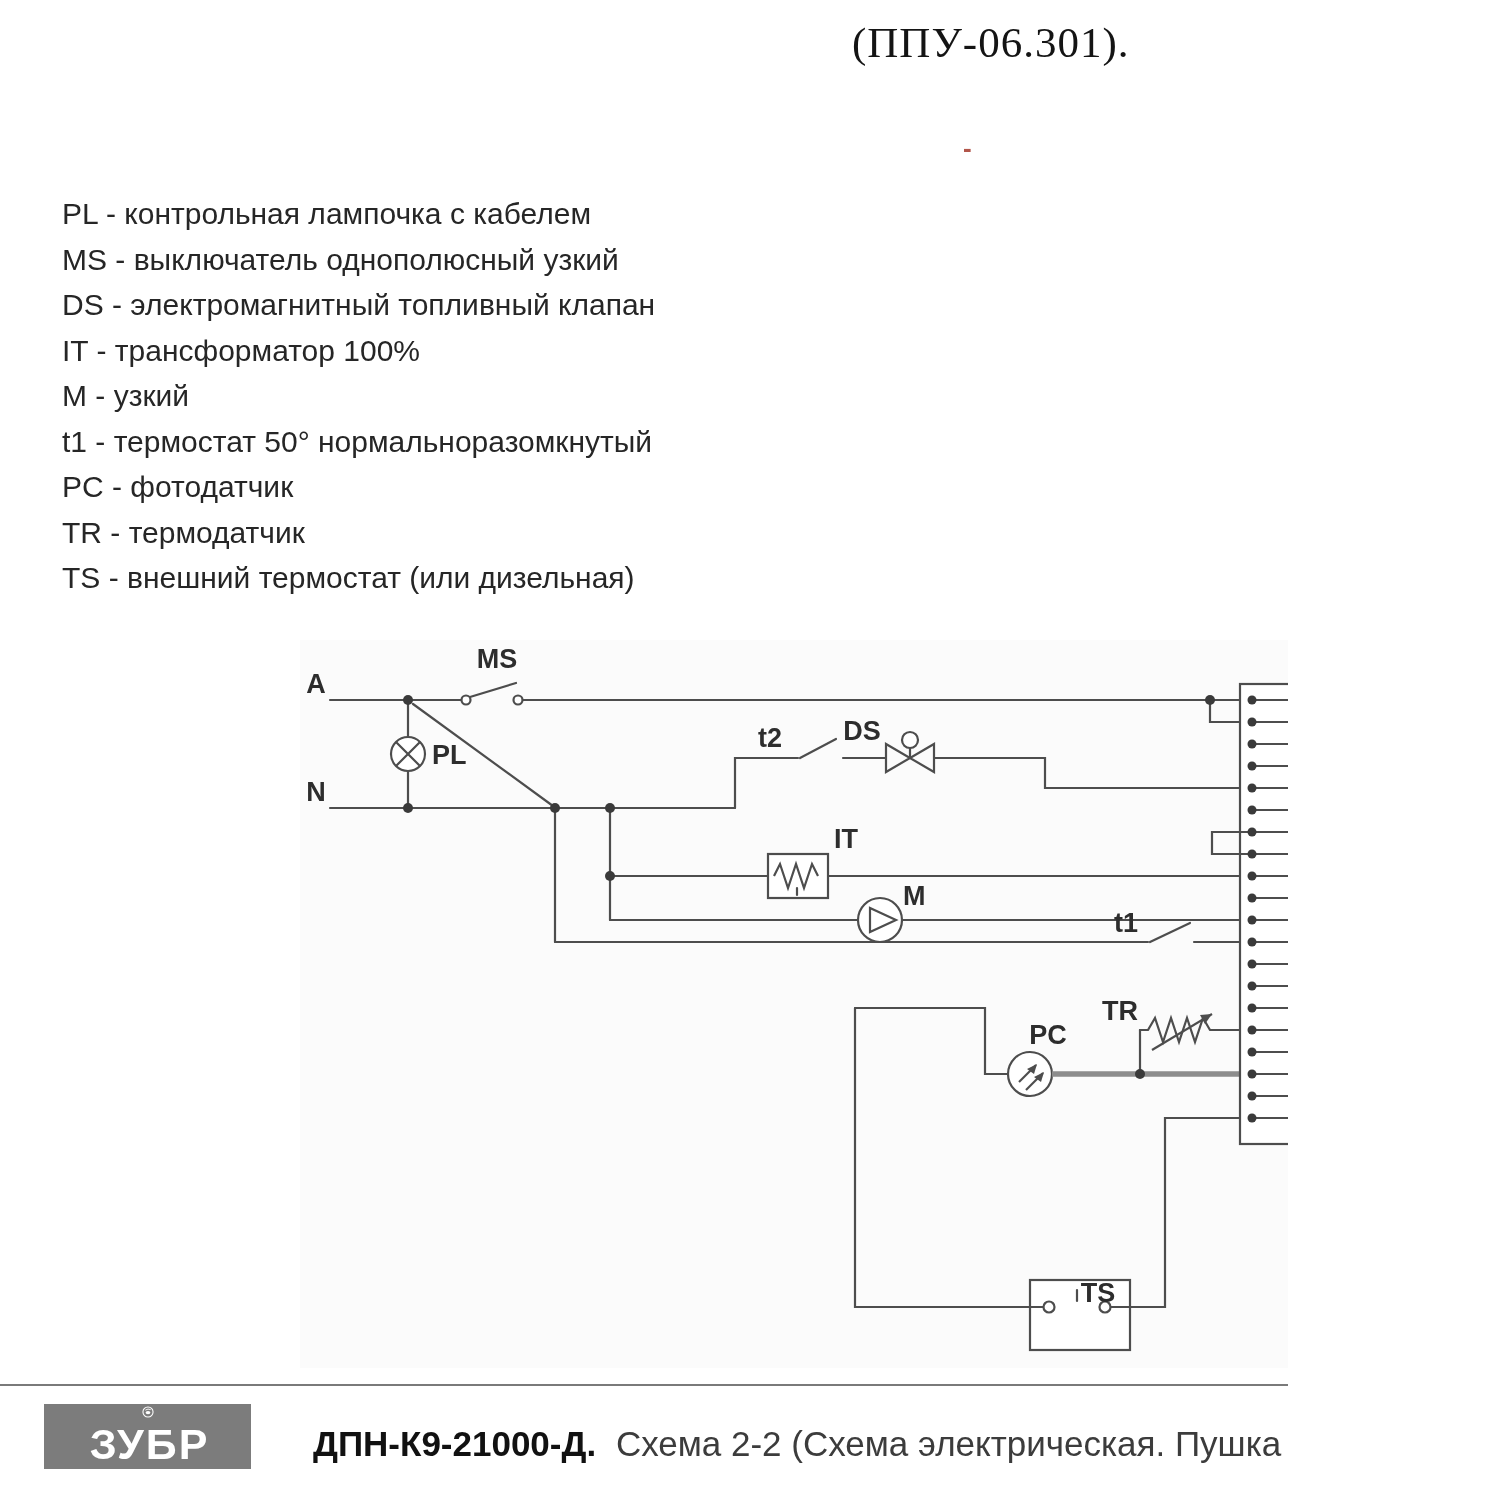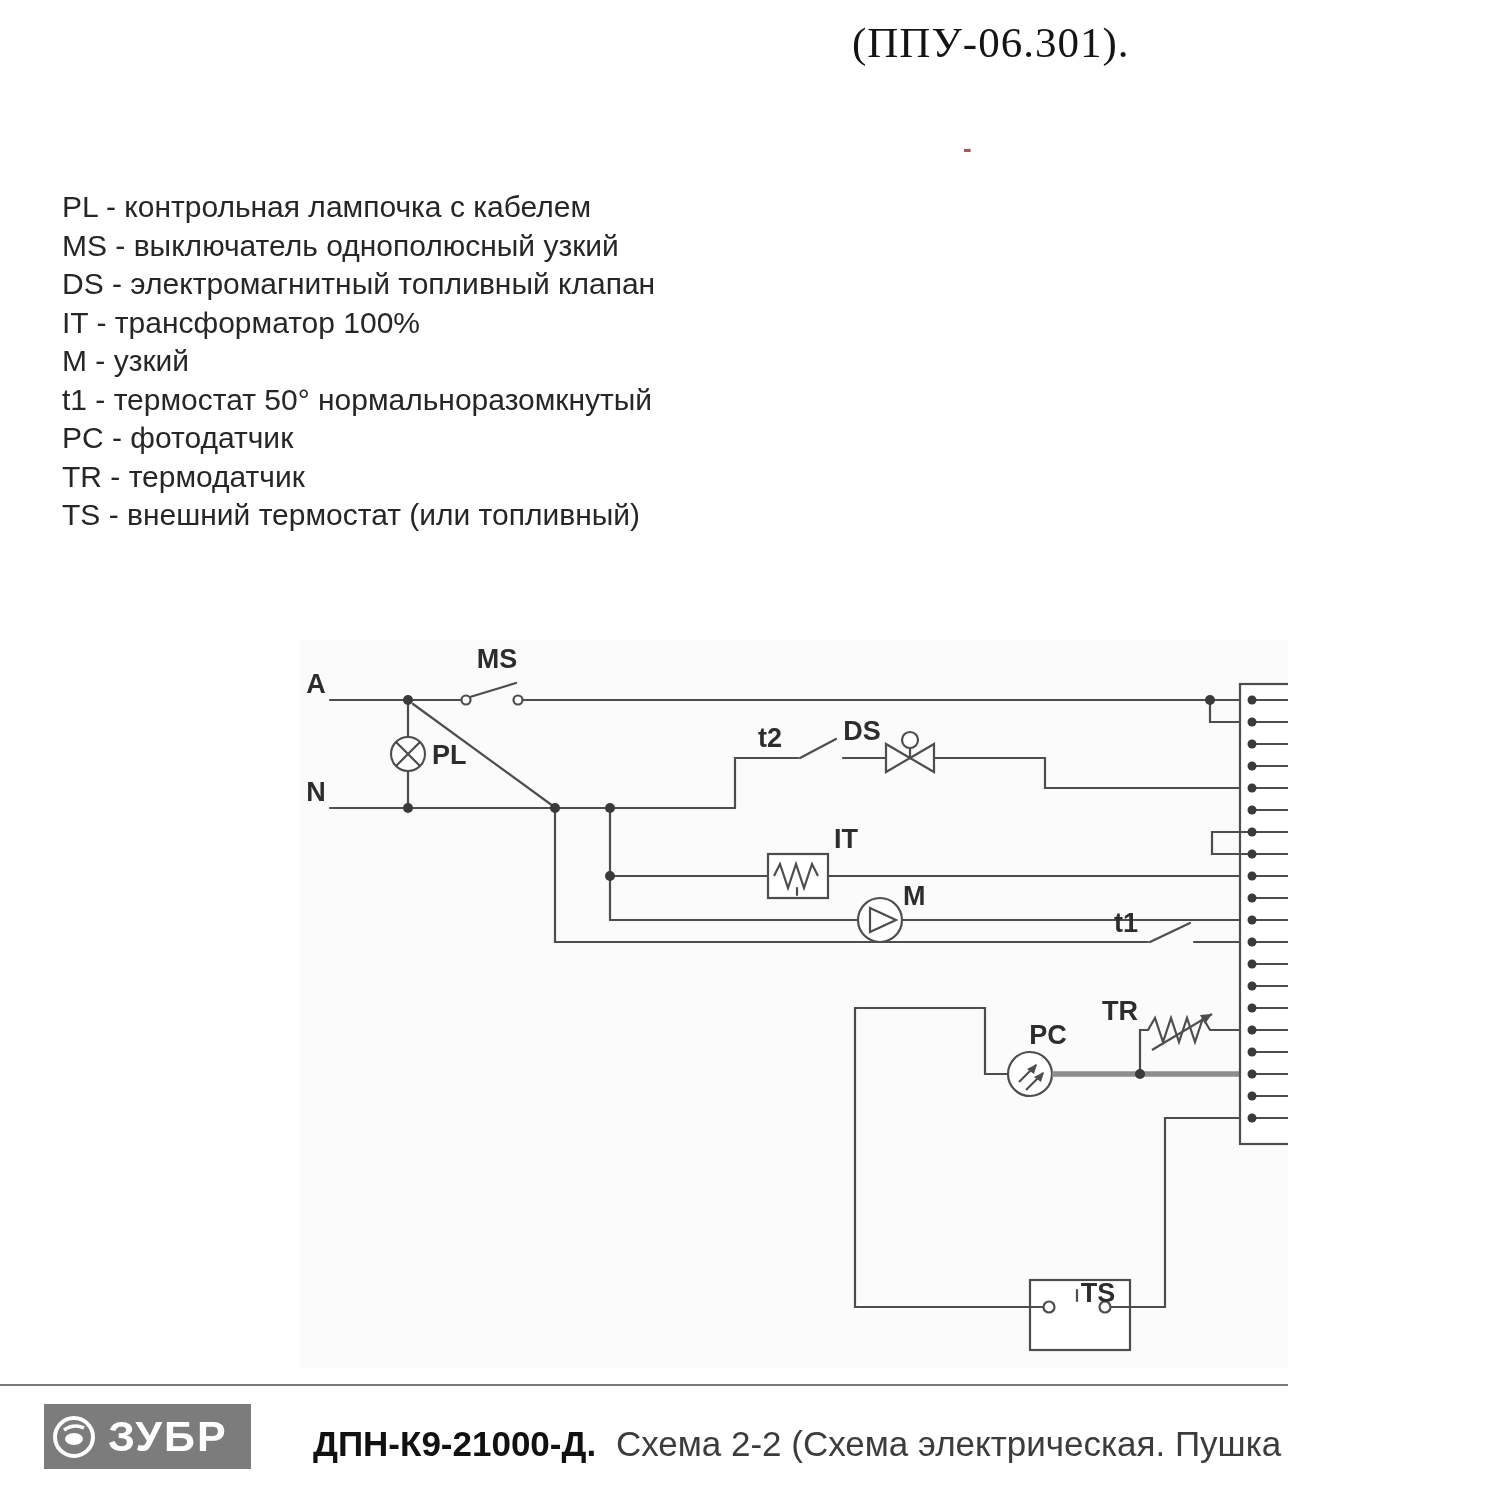--- a/index.html
+++ b/index.html
@@ -2,33 +2,33 @@
 <html><head>
 <meta charset="utf-8">
 <style>
   html,body{margin:0;padding:0;background:#ffffff;}
   .page{position:relative;width:1288px;height:1500px;background:#ffffff;overflow:hidden;
         font-family:"Liberation Sans", sans-serif;}
   .doc-title{position:absolute;left:852px;top:18px;font-family:"Liberation Serif", serif;
              font-size:43px;color:#141414;letter-spacing:1px;}
   .stray{position:absolute;left:963px;top:133px;color:#b2564a;font-size:26px;font-weight:bold;}
   .legend{position:absolute;left:62px;top:188px;font-size:30px;color:#262626;line-height:38.5px;}
-  .legend-line{white-space:pre;}
+  .legend-line{white-space:pre;margin-top:7px;}
   svg.schem{position:absolute;left:0;top:0;}
   svg.schem .wire{stroke:#4d4d4d;stroke-width:2.2;fill:none;stroke-linecap:round;}
   svg.schem .thick{stroke:#8d8d8d;stroke-width:5.5;fill:none;}
   svg.schem .sym{stroke:#4d4d4d;stroke-width:2.2;fill:#ffffff;}
   svg.schem .symn{stroke:#4d4d4d;stroke-width:2.2;fill:none;}
   svg.schem .dot{fill:#3a3a3a;stroke:none;}
   svg.schem .opendot{fill:#ffffff;stroke:#4d4d4d;stroke-width:2.2;}
   svg.schem text{font-family:"Liberation Sans", sans-serif;font-weight:bold;fill:#2d2d2d;font-size:27px;}
   svg.schem .head{fill:#4d4d4d;stroke:none;}
   .footer-rule{position:absolute;left:0;top:1384px;width:1500px;height:2px;background:#7a7a7a;}
   .logo{position:absolute;left:44px;top:1404px;width:207px;height:65px;background:#7c7c7c;
-        display:flex;align-items:center;}
+        display:flex;align-items:center;flex-direction:column;}
   .brand-text{color:#ffffff;font-size:43px;font-weight:bold;letter-spacing:2px;margin-left:4px;}
   .footer-line{position:absolute;left:285px;top:1424px;font-size:35px;white-space:nowrap;}
   .model{font-weight:bold;color:#111111;margin-left:28px;}
   .caption{color:#3c3c3c;margin-left:10px;}
 </style>
 </head>
 <body>
 
 <div class="page">
 
@@ -37,21 +37,21 @@
 
   <div class="legend">
     <div class="legend-line">PL - контрольная лампочка с кабелем</div>
     <div class="legend-line">MS - выключатель однополюсный узкий</div>
     <div class="legend-line">DS - электромагнитный топливный клапан</div>
     <div class="legend-line">IT - трансформатор 100%</div>
     <div class="legend-line">M - узкий</div>
     <div class="legend-line">t1 - термостат 50° нормальноразомкнутый</div>
     <div class="legend-line">PC - фотодатчик</div>
     <div class="legend-line">TR - термодатчик</div>
-    <div class="legend-line">TS - внешний термостат (или топливный)</div>
+    <div class="legend-line">TS - внешний термостат (или дизельная)</div>
   </div>
 
   <svg class="schem" width="1500" height="1500" viewBox="0 0 1500 1500">
 
     <rect x="300" y="640" width="1165" height="728" fill="#fbfbfb"></rect>
 
     <g>
       <path class="wire" d="M330,700 H461"></path>
       <path class="wire" d="M523,700 H1248"></path>
       <path class="wire" d="M1210,700 V722 H1248"></path>

